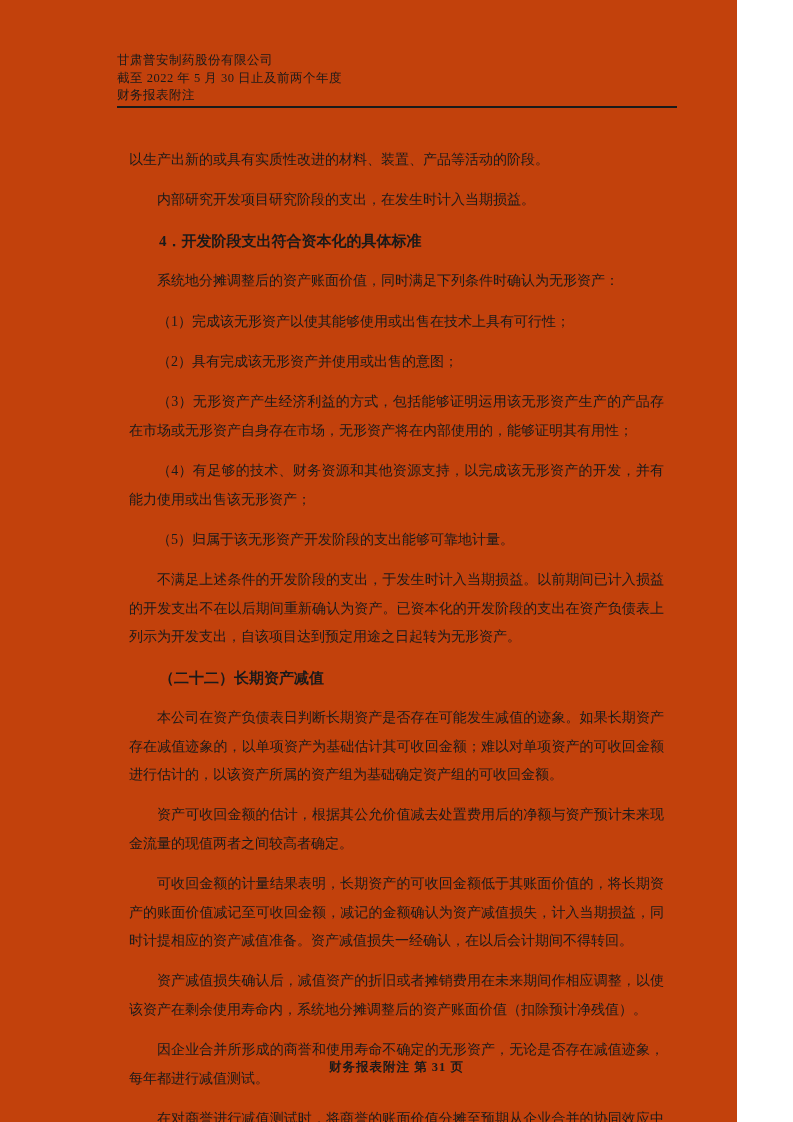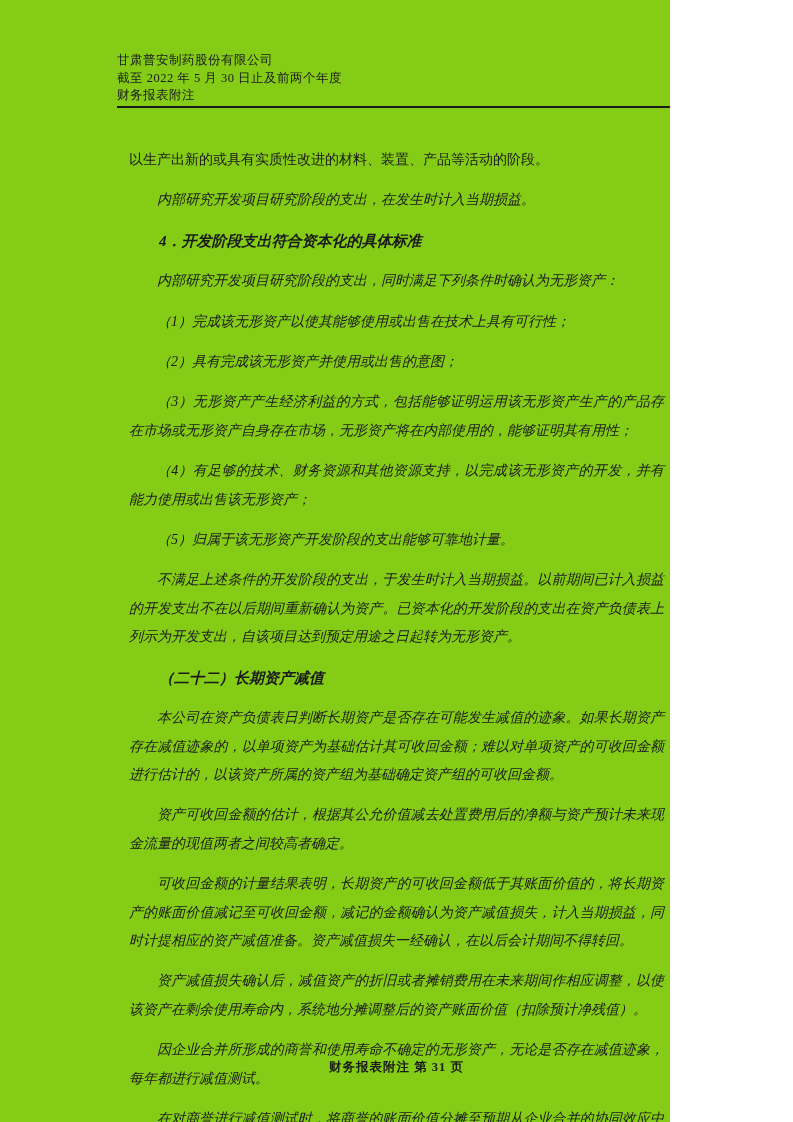--- a/index.html
+++ b/index.html
@@ -2,23 +2,23 @@
 <html lang="zh"><head>
 <meta charset="utf-8">
 <style>
   html, body {
     margin: 0;
     padding: 0;
     background: #ffffff;
   }
   .page {
     position: relative;
-    width: 670px;
+    width: 737px;
     height: 1122px;
-    background: #84cc16;
+    background: #c2410c;
     color: #1a1a1a;
     font-family: "Liberation Serif", "DejaVu Serif", serif;
     overflow: hidden;
     box-sizing: border-box;
   }
   .doc-header {
     position: absolute;
     left: 117px;
     top: 52px;
     width: 559px;
@@ -45,21 +45,20 @@
     text-align: justify;
     text-justify: inter-character;
     color: #1a1a1a;
   }
   .para {
     margin: 12px;
     padding: 0;
   }
   .para.indent {
     text-indent: 2em;
-    font-style: italic;
   }
   .para.heading {
     font-weight: bold;
     font-size: 15px;
     line-height: 28.4px;
   }
   .doc-footer {
     position: absolute;
     left: 117px;
     top: 1059px;
@@ -81,21 +80,21 @@
     <div class="header-line">截至 2022 年 5 月 30 日止及前两个年度</div>
     <div class="header-line">财务报表附注</div>
   </div>
 
   <div class="header-rule"></div>
 
   <div class="doc-body">
       <p class="para">以生产出新的或具有实质性改进的材料、装置、产品等活动的阶段。</p>
       <p class="para indent">内部研究开发项目研究阶段的支出，在发生时计入当期损益。</p>
       <p class="para heading indent">4．开发阶段支出符合资本化的具体标准</p>
-      <p class="para indent">内部研究开发项目研究阶段的支出，同时满足下列条件时确认为无形资产：</p>
+      <p class="para indent">系统地分摊调整后的资产账面价值，同时满足下列条件时确认为无形资产：</p>
       <p class="para indent">（1）完成该无形资产以使其能够使用或出售在技术上具有可行性；</p>
       <p class="para indent">（2）具有完成该无形资产并使用或出售的意图；</p>
       <p class="para indent">（3）无形资产产生经济利益的方式，包括能够证明运用该无形资产生产的产品存在市场或无形资产自身存在市场，无形资产将在内部使用的，能够证明其有用性；</p>
       <p class="para indent">（4）有足够的技术、财务资源和其他资源支持，以完成该无形资产的开发，并有能力使用或出售该无形资产；</p>
       <p class="para indent">（5）归属于该无形资产开发阶段的支出能够可靠地计量。</p>
       <p class="para indent">不满足上述条件的开发阶段的支出，于发生时计入当期损益。以前期间已计入损益的开发支出不在以后期间重新确认为资产。已资本化的开发阶段的支出在资产负债表上列示为开发支出，自该项目达到预定用途之日起转为无形资产。</p>
       <p class="para heading indent">（二十二）长期资产减值</p>
       <p class="para indent">本公司在资产负债表日判断长期资产是否存在可能发生减值的迹象。如果长期资产存在减值迹象的，以单项资产为基础估计其可收回金额；难以对单项资产的可收回金额进行估计的，以该资产所属的资产组为基础确定资产组的可收回金额。</p>
       <p class="para indent">资产可收回金额的估计，根据其公允价值减去处置费用后的净额与资产预计未来现金流量的现值两者之间较高者确定。</p>
       <p class="para indent">可收回金额的计量结果表明，长期资产的可收回金额低于其账面价值的，将长期资产的账面价值减记至可收回金额，减记的金额确认为资产减值损失，计入当期损益，同时计提相应的资产减值准备。资产减值损失一经确认，在以后会计期间不得转回。</p>

